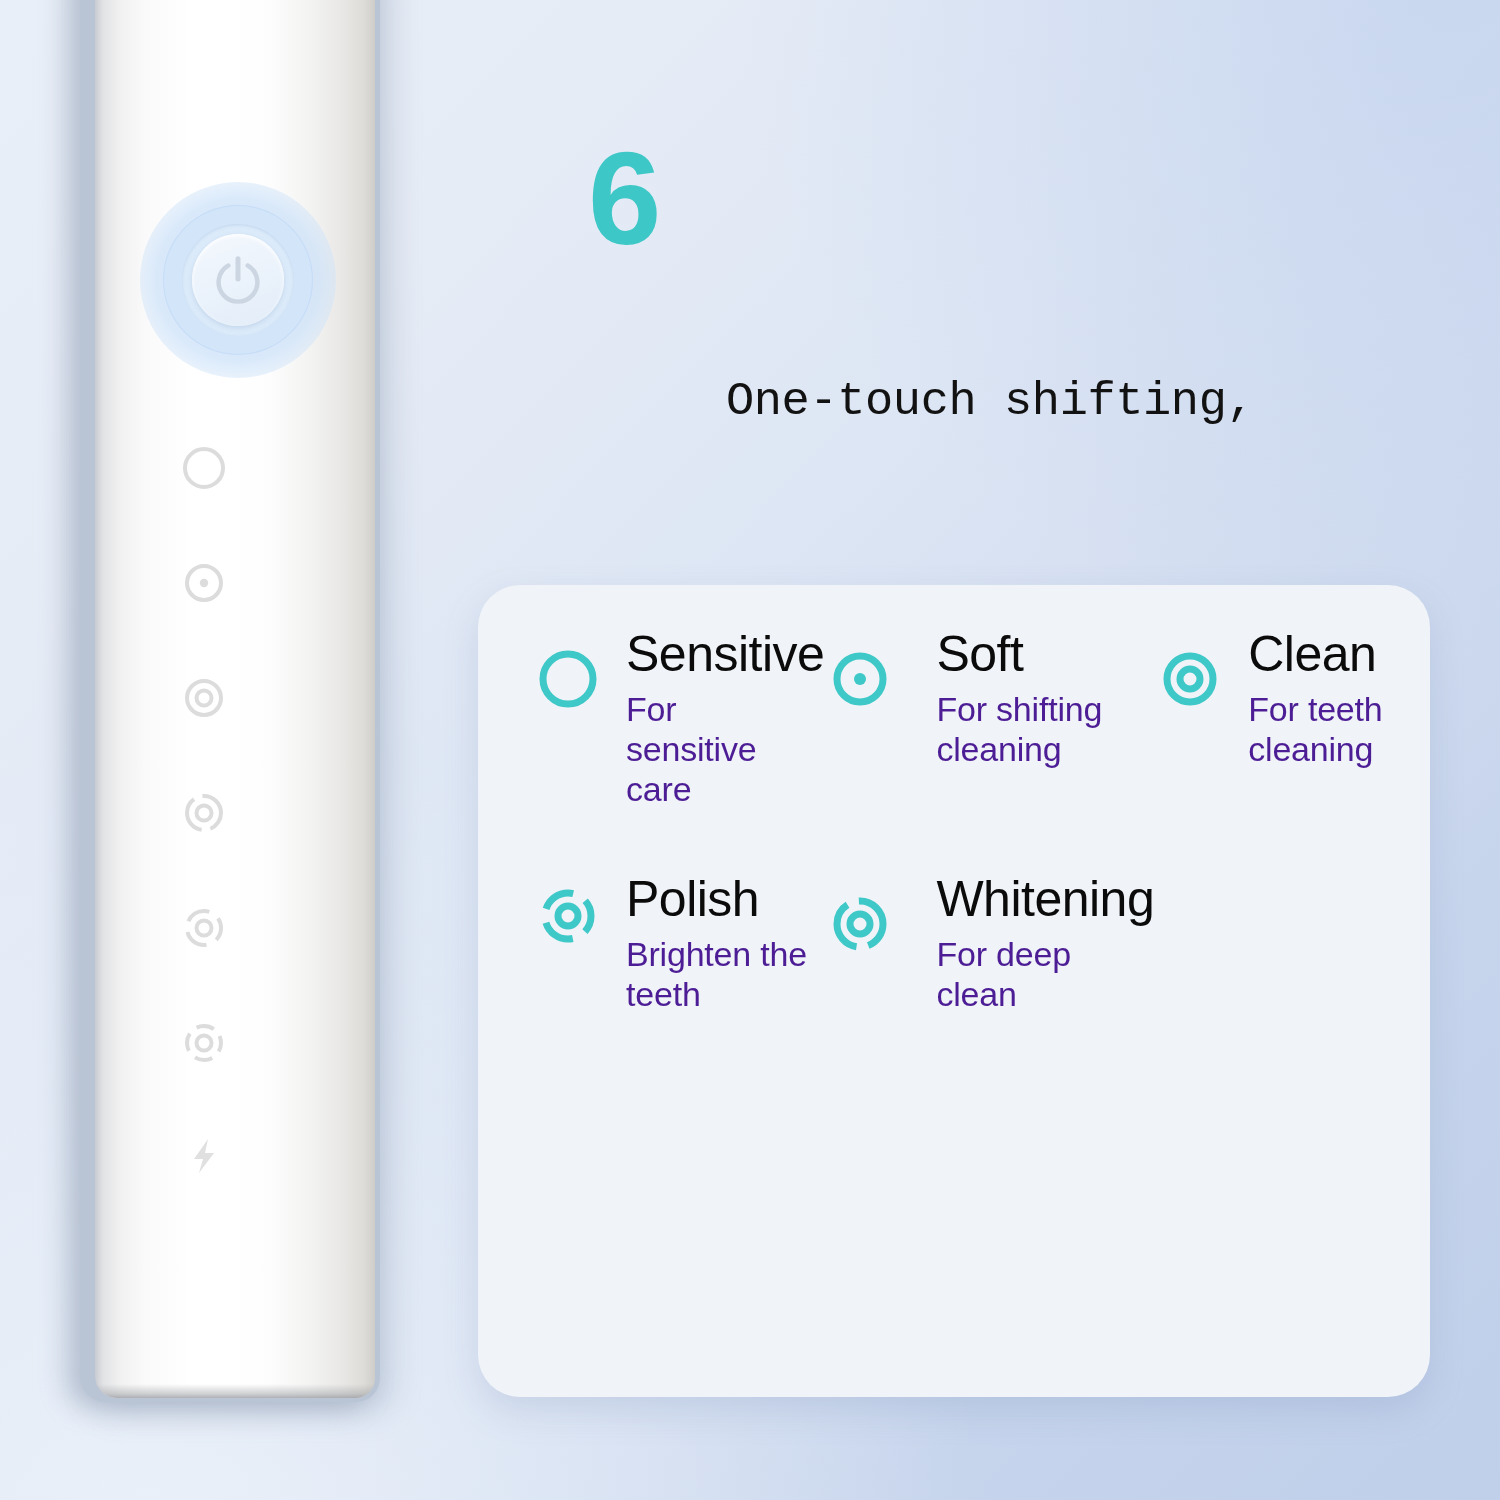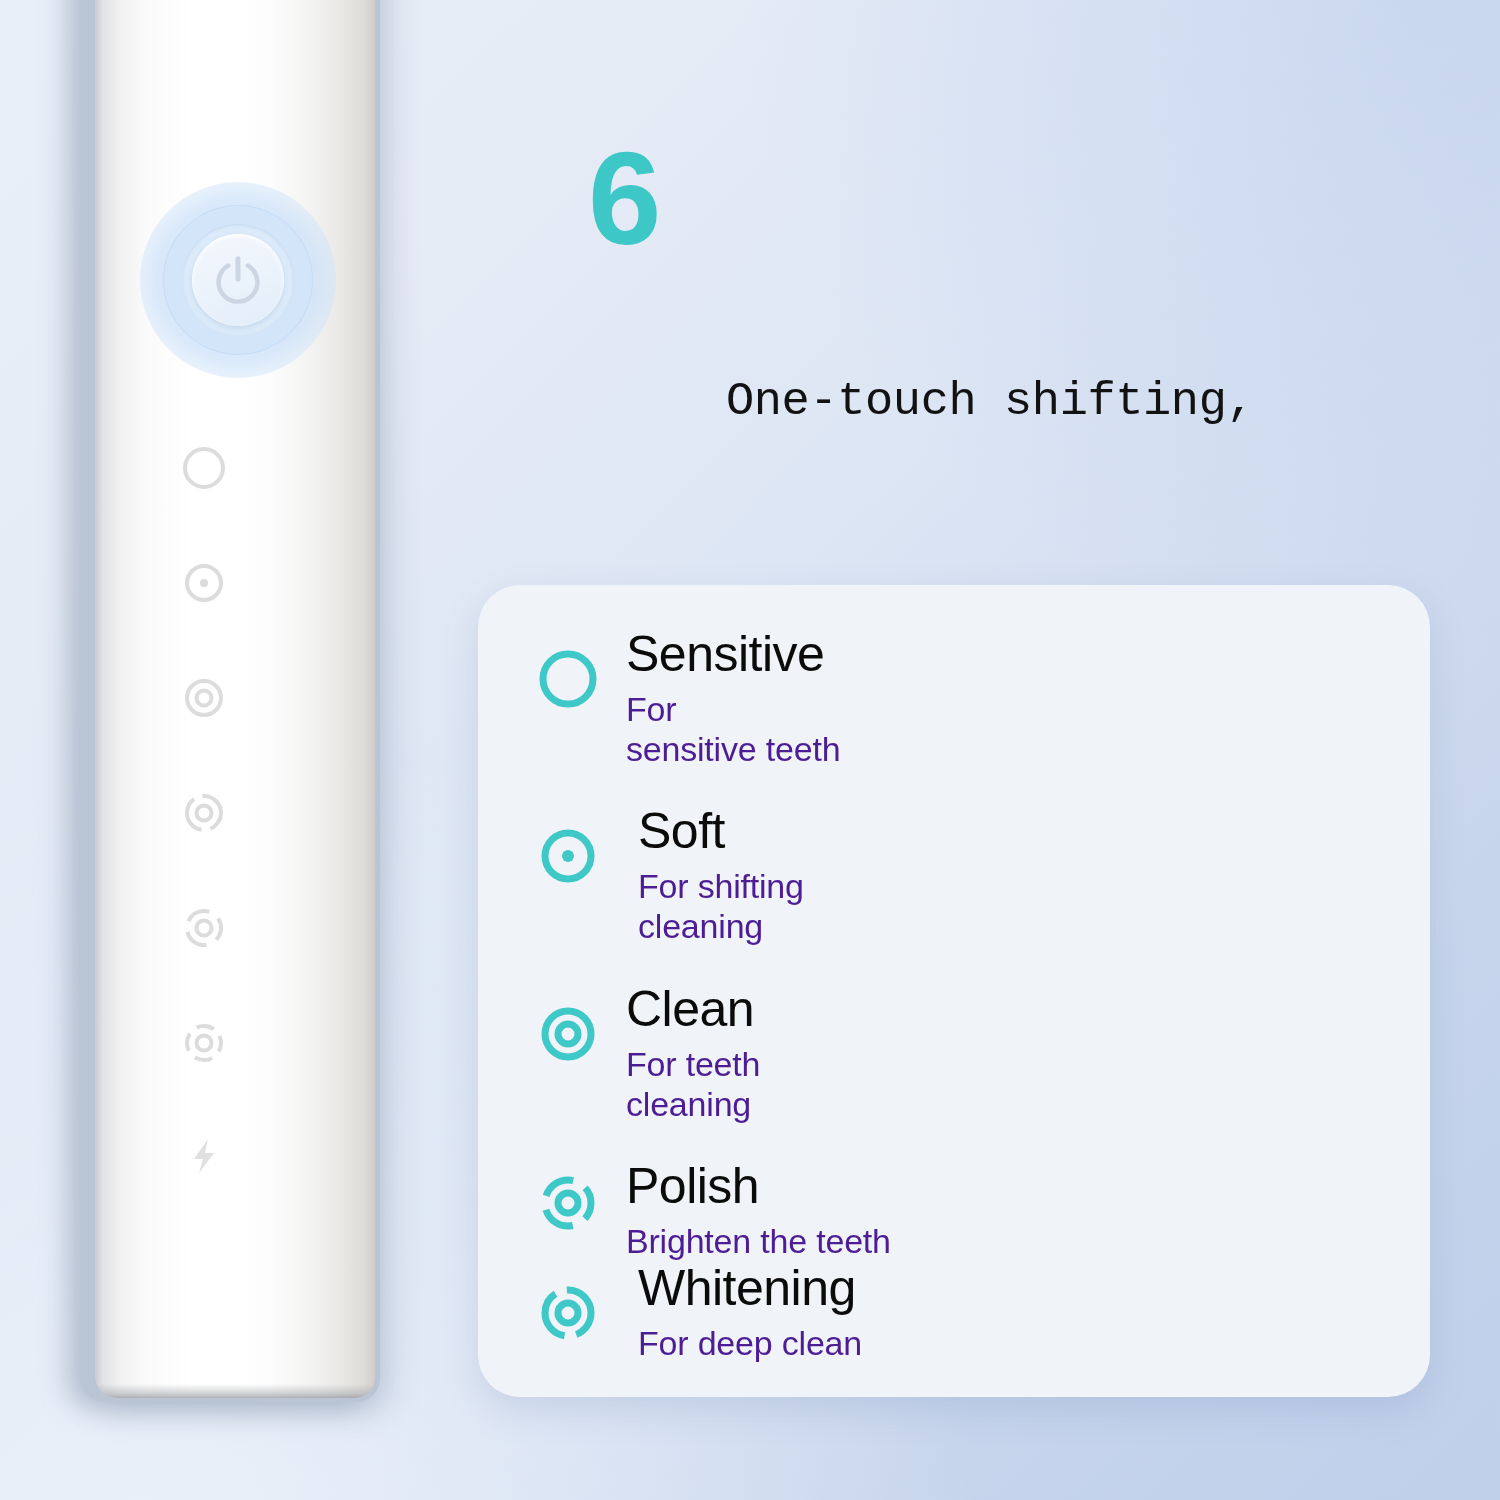--- a/index.html
+++ b/index.html
@@ -210,21 +210,21 @@
     height: 812px;
     background: #f0f3f8;
     border-radius: 42px;
     box-shadow: 0 14px 34px rgba(120,142,180,0.22);
   }
   #modes-grid {
     position: absolute;
     left: 0; top: 0;
     width: 100%; height: 100%;
     display: grid;
-    grid-template-columns: 1fr;
+    grid-template-columns: 1fr 1fr 1fr;
     grid-template-rows: 1fr 1fr 1fr;
     padding: 42px 34px 34px 54px;
     box-sizing: border-box;
   }
   .mode-item {
     display: flex;
     align-items: flex-start;
     gap: 22px;
   }
   .mode-icon {
@@ -245,21 +245,21 @@
   }
   .mode-desc {
     font-size: 34px;
     line-height: 1.18;
     font-weight: 400;
     color: #4c1d95;
     margin-top: 8px;
     letter-spacing: -0.2px;
   }
   
-  .col-right .mode-text { margin-left: 12px; }
+  .col-right .mode-text { margin-left: 18px; }
   .row-3 .mode-icon { margin-top: 8px; }
 </style>
 </head>
 <body>
 
 <div id="stage">
 
   <div id="bg-wash-topright"></div>
   <div id="bg-wash-bottom"></div>
 
@@ -339,21 +339,21 @@
       <div class="mode-item col-left row-1">
         <div class="mode-icon">
           <svg viewBox="0 0 72 72">
             <circle cx="36" cy="36" r="25" fill="none" stroke="#3ec8c7" stroke-width="7"></circle>
           </svg>
         </div>
         <div class="mode-text">
           <div class="mode-title">Sensitive</div>
           <div class="mode-desc">
             <div>For</div>
-            <div>sensitive teeth</div>
+            <div>sensitive care</div>
           </div>
         </div>
       </div>
 
       <div class="mode-item col-right row-1">
         <div class="mode-icon">
           <svg viewBox="0 0 72 72">
             <circle cx="36" cy="36" r="23" fill="none" stroke="#3ec8c7" stroke-width="7"></circle>
             <circle cx="36" cy="36" r="6" fill="#3ec8c7"></circle>
           </svg>

